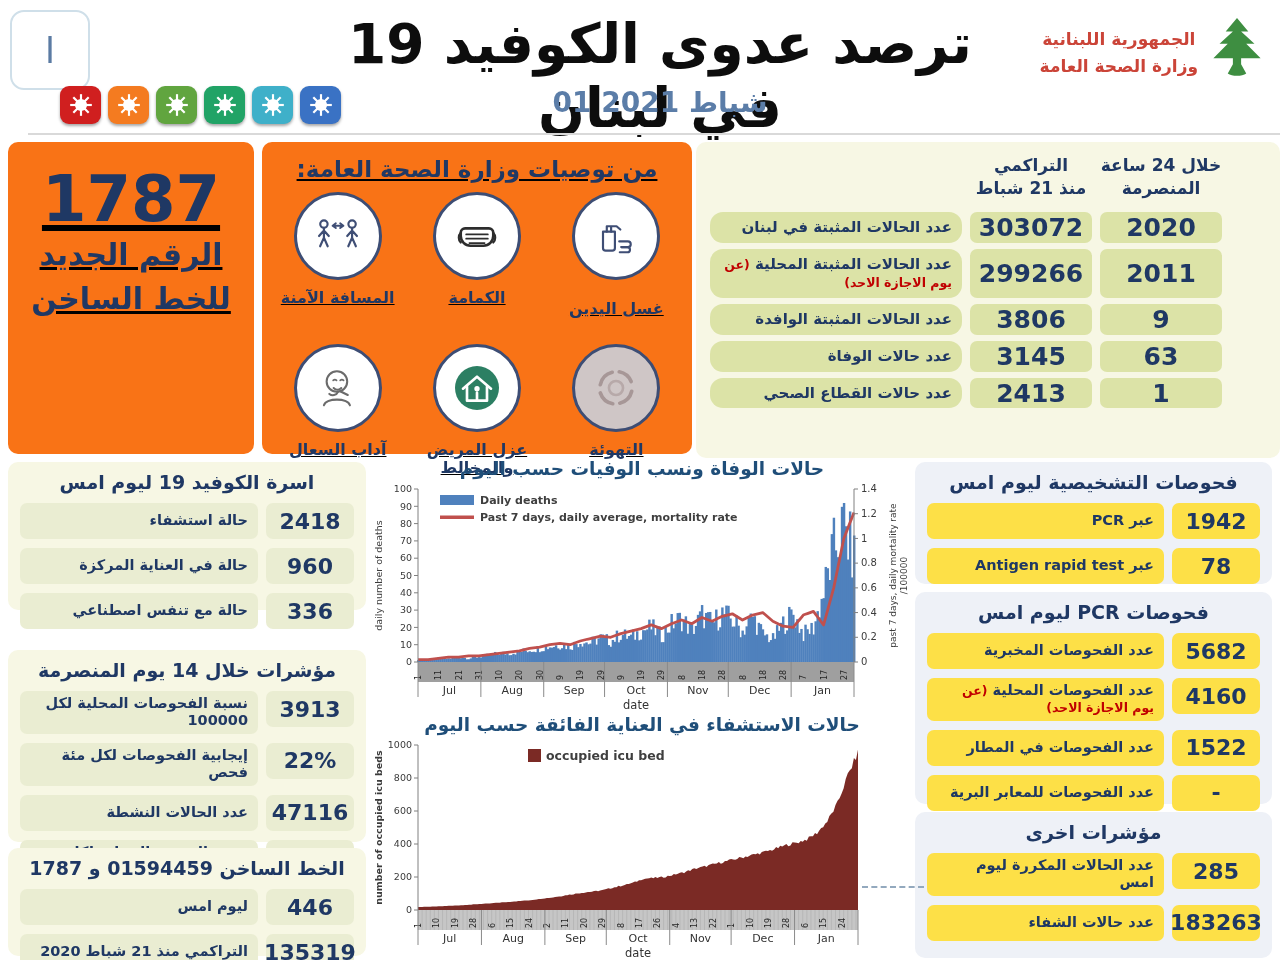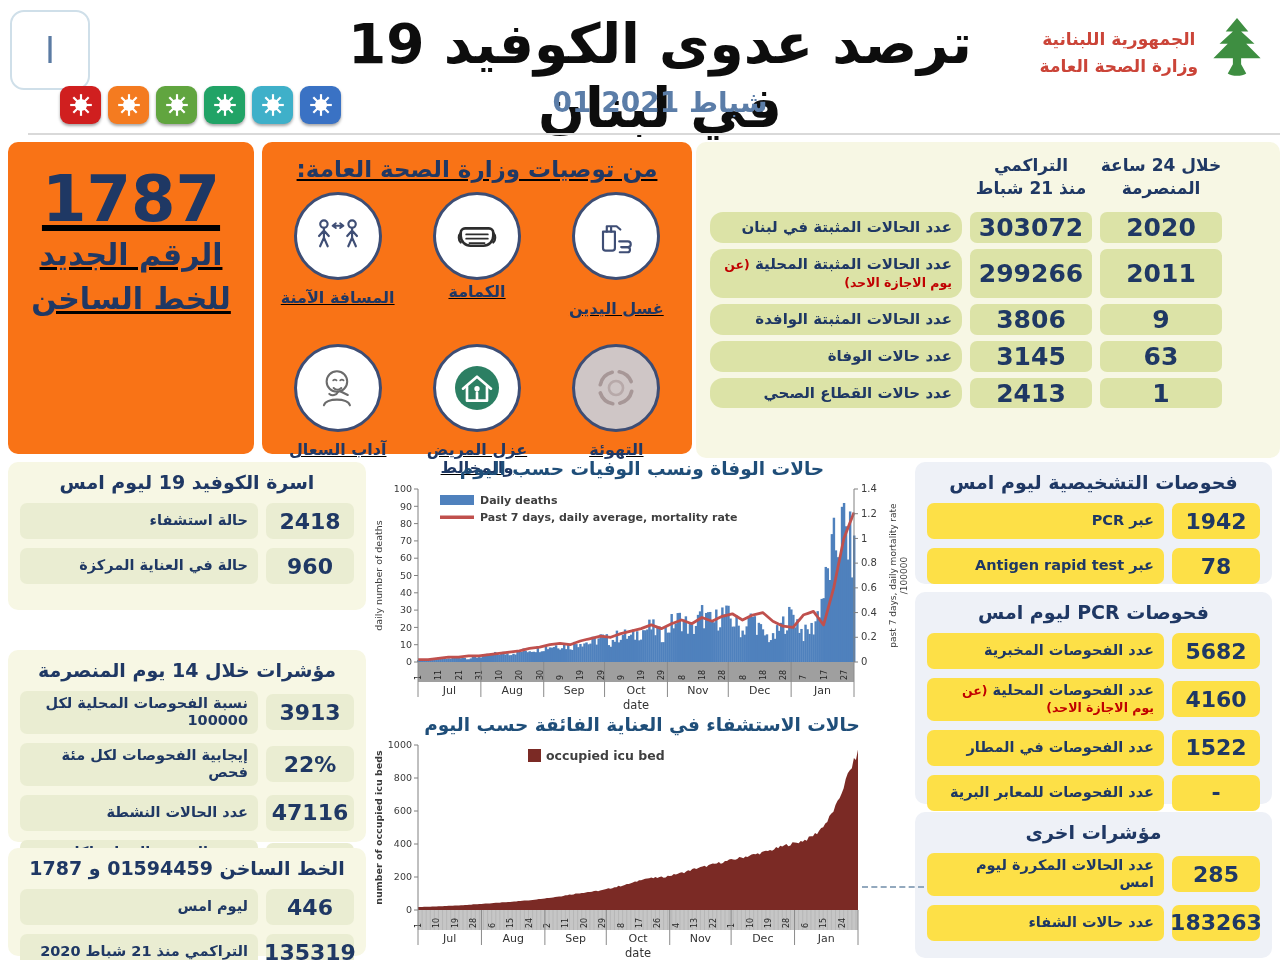--- a/index.html
+++ b/index.html
@@ -40,21 +40,21 @@
   .sum-head{color:#1f3864;font-weight:bold;font-size:17px;text-align:center;line-height:1.35;direction:rtl;
             align-self:end;padding-bottom:6px;}
   .sum-label{background:#dce3a7;border-radius:13px;direction:rtl;text-align:right;color:#1f3864;font-weight:bold;
              font-size:15px;line-height:1.25;padding:6px 10px;display:flex;align-items:center;justify-content:flex-start;}
   .sum-val{background:#dce3a7;border-radius:7px;color:#1f3864;font-weight:bold;font-size:25px;
            display:flex;align-items:center;justify-content:center;}
   .red-note{color:#c00000;font-size:12.5px;font-weight:bold;}
   
   .side-panel{box-sizing:border-box;padding:8px 12px;display:flex;flex-direction:column;gap:9px;}
   .side-title{color:#1f3864;font-weight:bold;font-size:19px;text-align:center;direction:rtl;margin:1px 0 1px;}
-  .stat-row{display:flex;gap:8px;align-items:center;}
+  .stat-row{display:flex;gap:8px;align-items:flex-start;}
   .stat-label{flex:1;border-radius:7px;direction:rtl;text-align:right;color:#1f3864;font-weight:bold;
               font-size:14.5px;line-height:1.2;padding:4px 10px;display:flex;align-items:center;justify-content:flex-start;min-height:36px;box-sizing:border-box;}
   .stat-value{width:88px;border-radius:7px;color:#1f3864;font-weight:bold;font-size:22px;
               display:flex;align-items:center;justify-content:center;min-height:36px;box-sizing:border-box;}
   .box-y{background:#eaedd2;}
   .box-b{background:#fde047;}
   
   .chart-block{left:372px;width:540px;position:absolute;}
   .chart-title{color:#1f4e79;font-weight:bold;font-size:18.5px;text-align:center;direction:rtl;margin:0 0 2px;}
   svg{font-family:"DejaVu Sans","Liberation Sans",sans-serif;display:block;}
@@ -166,21 +166,21 @@
       <span class="rec-circle">
         <svg width="52" height="52" viewBox="0 0 48 48" fill="none" stroke="#3f4e75" stroke-width="2" stroke-linecap="round" stroke-linejoin="round">
           <path d="M12 20 h11 v15 a2.5 2.5 0 0 1 -2.5 2.5 h-6 A2.5 2.5 0 0 1 12 35 Z"></path>
           <path d="M15.5 20 v-5 h4 v5 M15.5 15 h9 l3.5 3"></path>
           <path d="M27 29 h8 a2.6 2.6 0 0 1 0 5.2 h-6"></path>
           <path d="M29 34.2 h5.5 a2.4 2.4 0 0 1 0 4.8 h-7"></path>
         </svg>
       </span>
       <span class="rec-label">غسل اليدين</span>
     </div>
-    <div style="display:flex;flex-direction:column;align-items:center;">
+    <div style="display:flex;flex-direction:column;align-items:center;gap:6px;">
       <span class="rec-circle">
         <svg width="52" height="52" viewBox="0 0 48 48" fill="none" stroke="#2d2d2d" stroke-width="2.4" stroke-linecap="round" stroke-linejoin="round">
           <path d="M13 17 h22 a4 4 0 0 1 4 4 v3 a9 9 0 0 1 -9 9 h-12 a9 9 0 0 1 -9 -9 v-3 a4 4 0 0 1 4 -4 Z"></path>
           <path d="M14 22.5 h20 M14 26.5 h20 M17 30.5 h14" stroke-width="1.6"></path>
           <path d="M9 21 a6.5 6.5 0 0 0 0 9 M39 21 a6.5 6.5 0 0 1 0 9" stroke-width="2"></path>
         </svg>
       </span>
       <span class="rec-label">الكمامة</span>
     </div>
     <div style="display:flex;flex-direction:column;align-items:center;gap:6px;">
@@ -282,20 +282,24 @@
 
 <div class="abs panel p-yellow side-panel" style="left:8px;top:462px;width:358px;height:148px;">
   <div class="side-title">اسرة الكوفيد 19 ليوم امس</div>
   <div class="stat-row">
     <div class="stat-label box-y">حالة استشفاء</div>
     <div class="stat-value box-y">2418</div>
   </div>
   <div class="stat-row">
     <div class="stat-label box-y">حالة في العناية المركزة</div>
     <div class="stat-value box-y">960</div>
+  </div>
+  <div class="stat-row">
+    <div class="stat-label box-y">حالة مع تنفس اصطناعي</div>
+    <div class="stat-value box-y">336</div>
   </div>
 </div>
 
 <div class="abs panel p-yellow side-panel" style="left:8px;top:650px;width:358px;height:192px;">
   <div class="side-title">مؤشرات خلال 14 يوم المنصرمة</div>
   <div class="stat-row">
     <div class="stat-label box-y">نسبة الفحوصات  المحلية لكل 100000</div>
     <div class="stat-value box-y">3913</div>
   </div>
   <div class="stat-row">

